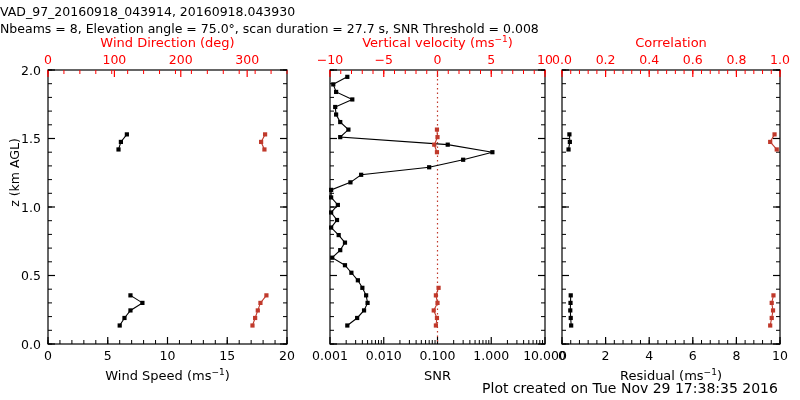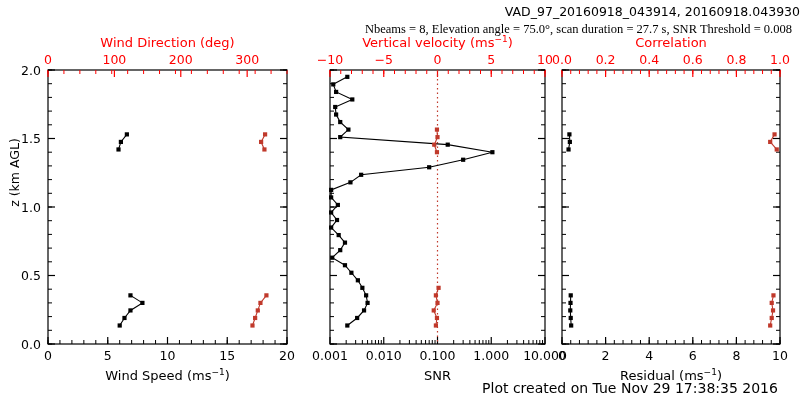--- a/index.html
+++ b/index.html
@@ -21,31 +21,30 @@
     width: 800px; height: 400px;
   }
   .txt {
     position: absolute;
     white-space: nowrap;
     line-height: 1;
   }
   .title-main {
     left: 0; top: 6px;
     width: 800px;
-    text-align: right;
+    text-align: left;
     font-size: 12.5px;
     color: #000;
   }
   .title-sub {
     left: 0; top: 23px;
     width: 792px;
-    text-align: right;
+    text-align: left;
     font-size: 12.5px;
     color: #000;
-    font-family: Liberation Serif, serif;
   }
   .footer-note {
     left: 460px; top: 381px;
     width: 340px;
     text-align: center;
     font-size: 14px;
     color: #000;
   }
   .ylabel {
     position: absolute;

